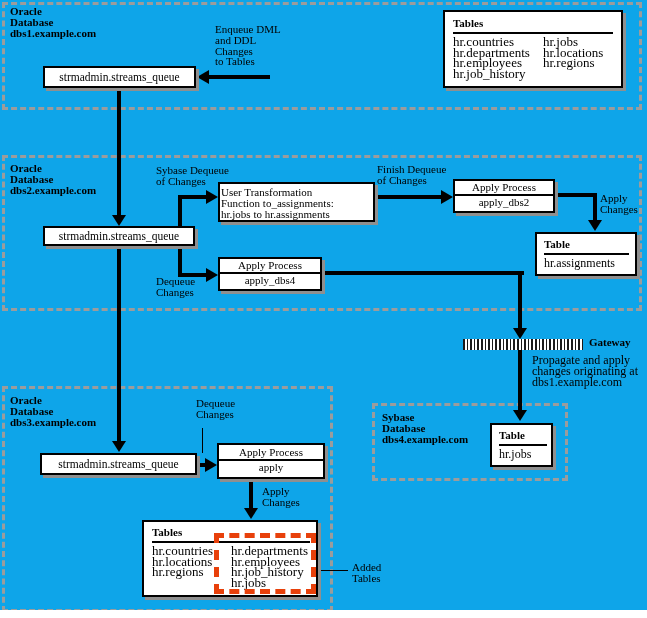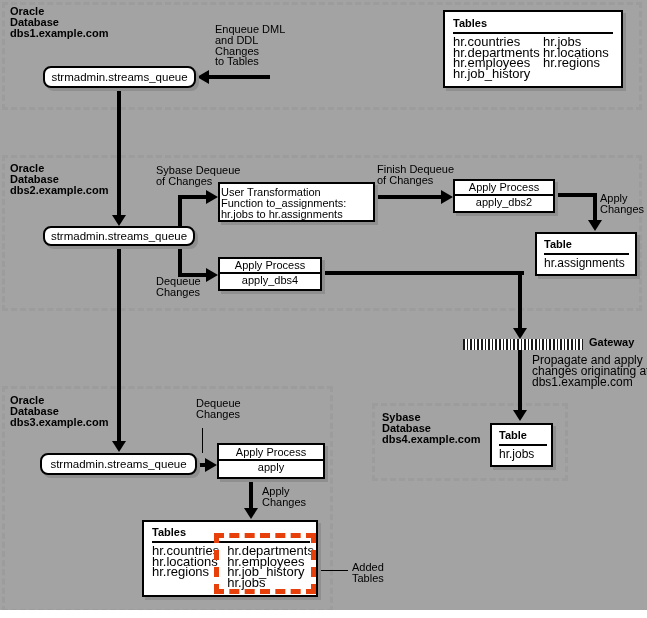--- a/index.html
+++ b/index.html
@@ -1,29 +1,29 @@
 <!DOCTYPE html>
 <html><head>
 <meta charset="utf-8">
 <style>
   html,body{margin:0;padding:0;background:#fff;}
-  #stage{position:relative;width:647px;height:610px;background:#a3a3a3;overflow:hidden;
-         font-family:Liberation Sans, sans-serif;font-size:11px;color:#000;}
+  #stage{position:relative;width:647px;height:610px;background:#0ea5e9;overflow:hidden;
+         font-family:Liberation Serif, serif;font-size:11px;color:#000;}
   .sec{position:absolute;border:3px dashed #9c9c9c;box-sizing:border-box;background:transparent;}
   .box{position:absolute;border:2px solid #000;background:#fff;box-sizing:border-box;
        box-shadow:3px 3px 0 #8f8f8f;}
   .hline,.vline{position:absolute;background:#000;}
   .thin{position:absolute;background:#000;}
   .ar{position:absolute;width:0;height:0;}
   .ar-r{border-top:7px solid transparent;border-bottom:7px solid transparent;border-left:12px solid #000;}
   .ar-l{border-top:7px solid transparent;border-bottom:7px solid transparent;border-right:12px solid #000;}
   .ar-d{border-left:7px solid transparent;border-right:7px solid transparent;border-top:11px solid #000;}
   .lbl{position:absolute;line-height:11px;white-space:nowrap;}
   .b{font-weight:bold;}
-  .ctr{display:flex;align-items:center;justify-content:center;border-radius:8px;}
+  .ctr{display:flex;align-items:center;justify-content:center;}
   .box2 .row{height:13px;line-height:13px;text-align:center;}
   .box2 .divider{height:2px;background:#000;}
   .tblhead{font-weight:bold;border-bottom:2px solid #000;padding-bottom:3px;margin-bottom:3px;}
   .tcols{display:flex;}
   .tcols div{line-height:10.5px;font-size:13px;}
   .gateway-bar{position:absolute;background:repeating-linear-gradient(90deg,#1a1a1a 0 1.6px,#fff 1.6px 3.6px);}
   .redbox{position:absolute;border:5px dashed #e8400a;box-sizing:border-box;background:transparent;}
   .small{font-size:12px;line-height:11px;}
 </style>
 </head>

